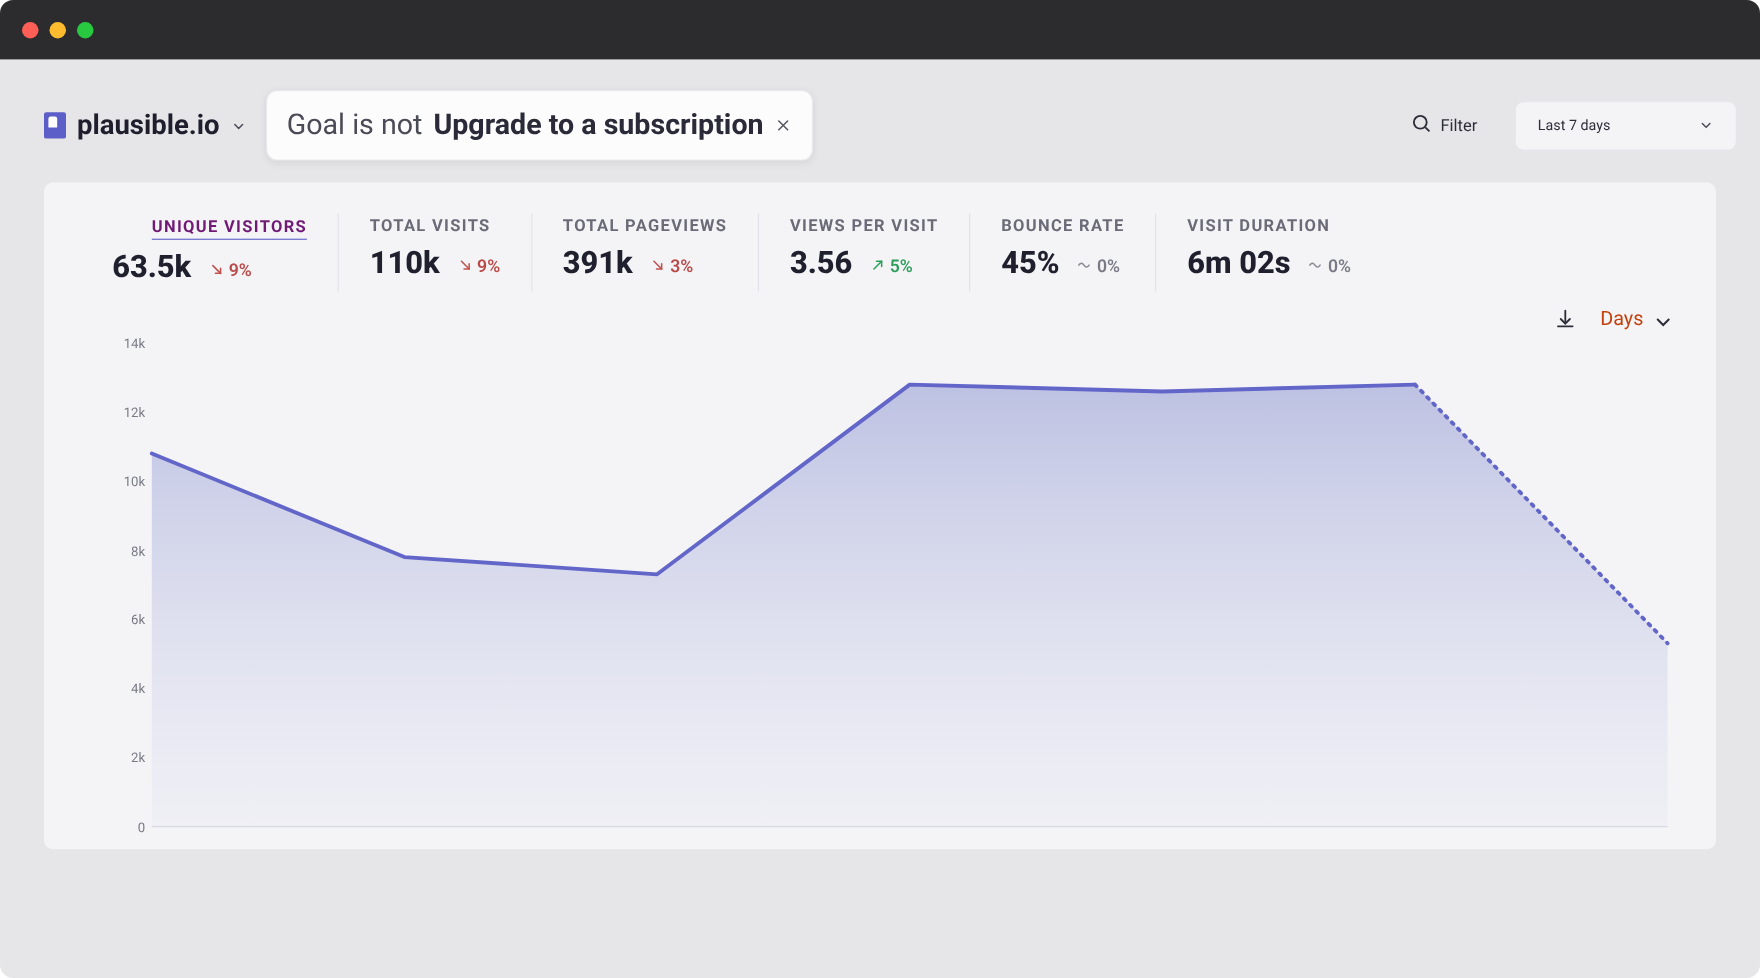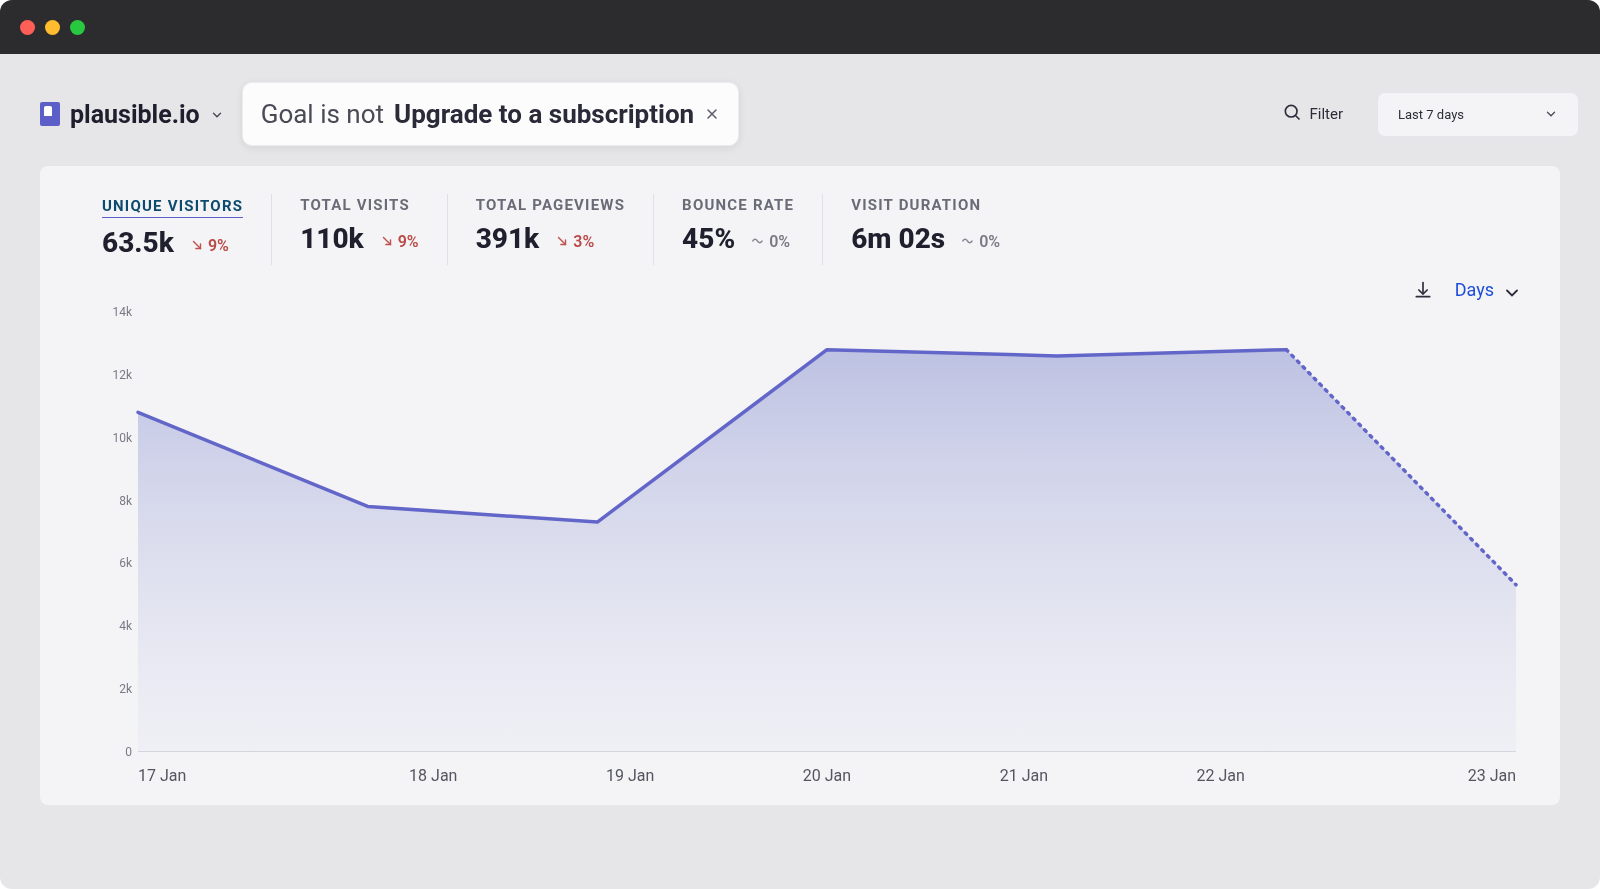--- a/index.html
+++ b/index.html
@@ -119,24 +119,25 @@
   .metric:last-child { border-right:none; }
   .metric-label {
     font-size: 15px;
     letter-spacing: 0.08em;
     font-weight: 700;
     color: #6b6b78;
     margin-bottom: 8px;
     white-space: nowrap;
   }
   .metric.active .metric-label {
-    color: #0c4a6e;
+    color: #701a75;
     border-bottom: 1.5px solid #5b5fc7;
     display:inline-block;
     padding-bottom:2px;
+    margin-left:36px;
   }
   .metric-value-row { display:flex; align-items:baseline; gap:16px; }
   .metric-value {
     font-size: 28px;
     font-weight: 800;
     color: #1f1f2e;
   }
   .change {
     font-size: 16px; font-weight: 600;
     display:flex; align-items:center; gap:4px;
@@ -144,21 +145,21 @@
   .change.down { color:#b94a48; }
   .change.up { color:#2e9e5b; }
   .change.neutral { color:#7a7a86; }
   .change svg { width:14px; height:14px; }
 
   .chart-controls {
     display:flex; justify-content:flex-end; gap:22px;
     padding: 4px 44px 4px 0;
     align-items:center;
   }
-  .ctrl { display:flex; align-items:center; gap:8px; font-size:18px; color:#1d4ed8; cursor:pointer; }
+  .ctrl { display:flex; align-items:center; gap:8px; font-size:18px; color:#c2410c; cursor:pointer; }
   .ctrl svg { width:20px; height:20px; stroke:#2d2d3a; }
 
   .chart-wrap {
     position:relative;
     padding: 8px 44px 0 44px;
   }
   .y-axis {
     position:absolute;
     left:44px; top:8px;
     height: 440px;
@@ -278,20 +279,33 @@
         <div class="metric">
           <div class="metric-label">TOTAL PAGEVIEWS</div>
           <div class="metric-value-row">
             <span class="metric-value">391k</span>
             <span class="change down">
               <svg viewBox="0 0 24 24" fill="none" stroke="#c0504d" stroke-width="2.4" stroke-linecap="round">
                 <line x1="6" y1="6" x2="18" y2="18"></line>
                 <polyline points="18 10 18 18 10 18"></polyline>
               </svg>
               <span>3%</span>
+            </span>
+          </div>
+        </div>
+        <div class="metric">
+          <div class="metric-label">VIEWS PER VISIT</div>
+          <div class="metric-value-row">
+            <span class="metric-value">3.56</span>
+            <span class="change up">
+              <svg viewBox="0 0 24 24" fill="none" stroke="#2e9e5b" stroke-width="2.4" stroke-linecap="round">
+                <line x1="6" y1="18" x2="18" y2="6"></line>
+                <polyline points="10 6 18 6 18 14"></polyline>
+              </svg>
+              <span>5%</span>
             </span>
           </div>
         </div>
         <div class="metric">
           <div class="metric-label">BOUNCE RATE</div>
           <div class="metric-value-row">
             <span class="metric-value">45%</span>
             <span class="change neutral">
               <svg viewBox="0 0 24 24" fill="none" stroke="#8a8a94" stroke-width="2.4" stroke-linecap="round">
                 <path d="M3 12 q4 -6 8 0 t8 0"></path>
@@ -349,24 +363,15 @@
             <linearGradient id="areafill" x1="0" y1="0" x2="0" y2="1">
               <stop offset="0%" stop-color="#b7bce0" stop-opacity="0.9"></stop>
               <stop offset="100%" stop-color="#e7e8f2" stop-opacity="0.4"></stop>
             </linearGradient>
           </defs>
           <path id="area-path" fill="url(#areafill)" stroke="none" d="M0 100.57142857142856 L166.66666666666666 194.85714285714286 L333.3333333333333 210.57142857142856 L500 37.71428571428573 L666.6666666666666 43.99999999999999 L833.3333333333334 37.71428571428573 L1000 273.42857142857144 L 1000 440 L 0 440 Z"></path>
           <path id="line-solid" fill="none" stroke="#6366c9" stroke-width="3.5" vector-effect="non-scaling-stroke" stroke-linejoin="round" stroke-linecap="round" d="M0 100.57142857142856 L166.66666666666666 194.85714285714286 L333.3333333333333 210.57142857142856 L500 37.71428571428573 L666.6666666666666 43.99999999999999 L833.3333333333334 37.71428571428573"></path>
           <path id="line-dotted" fill="none" stroke="#6366c9" stroke-width="3.5" vector-effect="non-scaling-stroke" stroke-dasharray="2 6" stroke-linecap="round" d="M833.3333333333334 37.71428571428573 L1000 273.42857142857144"></path>
         </svg>
       </div>
-      <div class="x-axis" id="x-axis">
-          <div class="x-tick">17 Jan</div>
-          <div class="x-tick">18 Jan</div>
-          <div class="x-tick">19 Jan</div>
-          <div class="x-tick">20 Jan</div>
-          <div class="x-tick">21 Jan</div>
-          <div class="x-tick">22 Jan</div>
-          <div class="x-tick">23 Jan</div>
-        </div>
     </div>
   </div>
 </div>
 
 </body></html>

